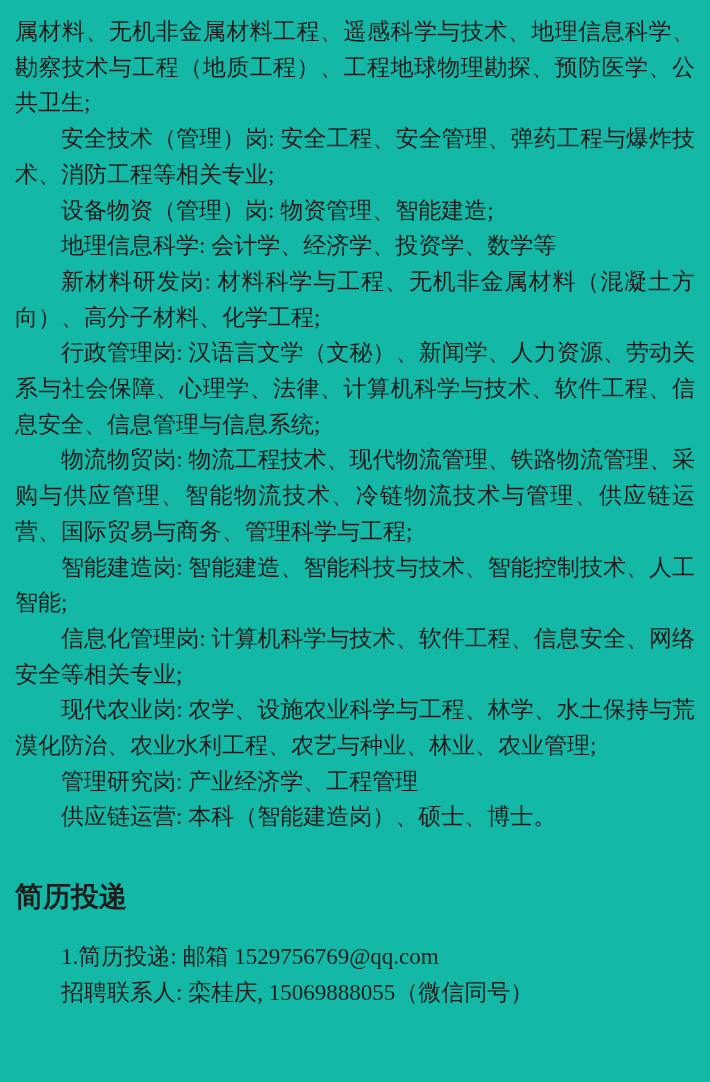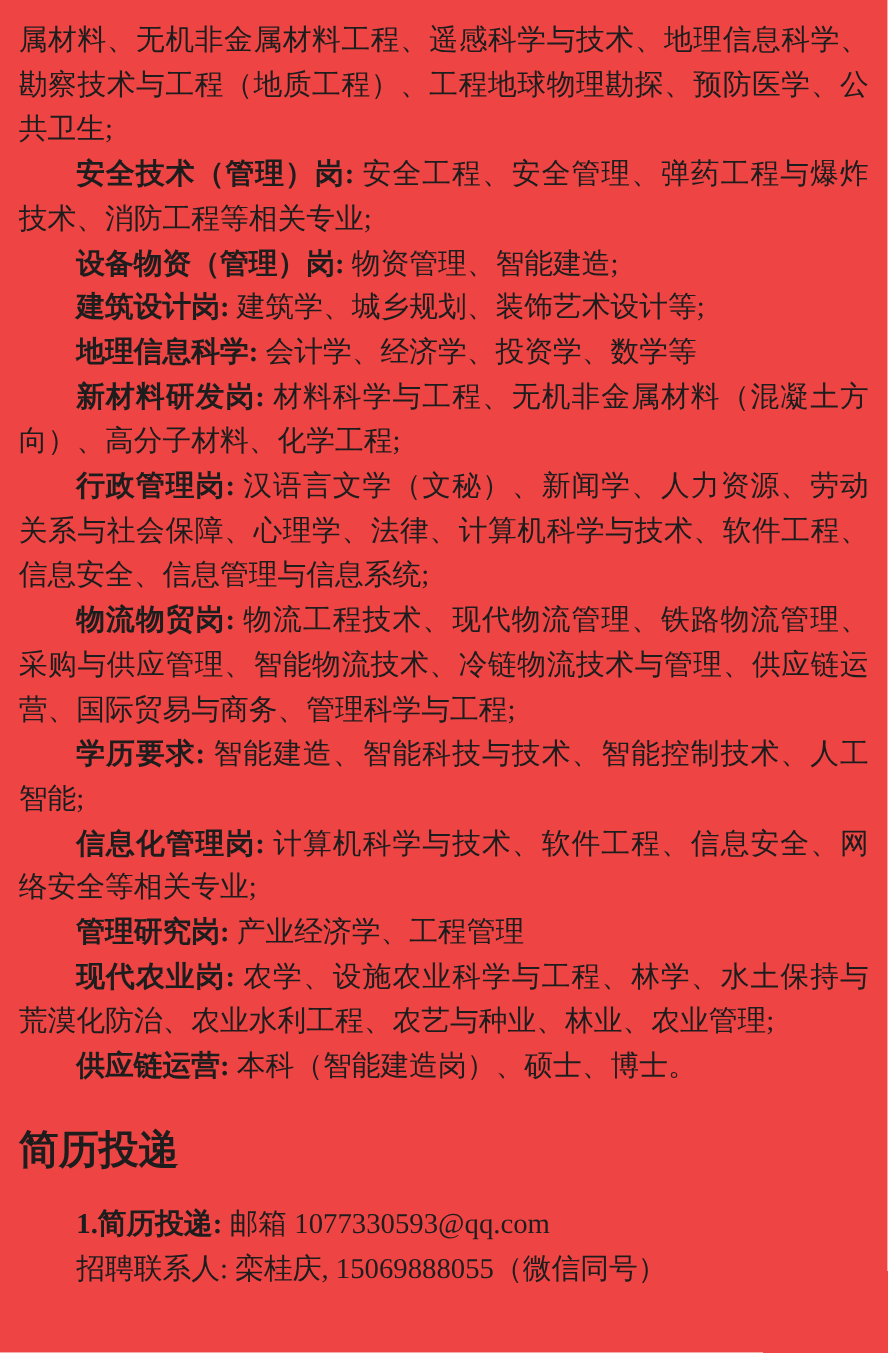--- a/index.html
+++ b/index.html
@@ -5,104 +5,101 @@
   html, body {
     margin: 0;
     padding: 0;
     background: #ffffff;
   }
   .page {
     position: relative;
     width: 710px;
     height: 1082px;
     margin: 0 auto;
-    background: #ef4444;
+    background: #14b8a6;
     box-sizing: border-box;
     padding: 14px 15px 0 15px;
     overflow: hidden;
     color: #1d1d1d;
     font-family: "Liberation Serif", "DejaVu Serif", serif;
     font-size: 23px;
     line-height: 35.7px;
   }
   .page p {
     margin: 0;
     text-align: justify;
   }
   .page p.indent {
     text-indent: 2em;
   }
   .entry-label {
-    font-weight: bold;
+    font-weight: normal;
   }
   .section-heading {
-    font-size: 32px;
+    font-size: 28px;
     font-weight: bold;
     line-height: 36px;
-    margin: 30px 0 24px 0;
+    margin: 44px 0 24px 0;
     text-align: left;
   }
 </style>
 </head>
 <body>
 
 <div class="page">
 
   <p class="body-par">属材料、无机非金属材料工程、遥感科学与技术、地理信息科学、勘察技术与工程（地质工程）、工程地球物理勘探、预防医学、公共卫生;</p>
 
   <p class="body-par indent">
     <span class="entry-label">安全技术（管理）岗: </span><span>安全工程、安全管理、弹药工程与爆炸技术、消防工程等相关专业;</span>
   </p>
 
   <p class="body-par indent">
     <span class="entry-label">设备物资（管理）岗: </span><span>物资管理、智能建造;</span>
   </p>
 
-  <p class="body-par indent">
-    <span class="entry-label">建筑设计岗: </span><span>建筑学、城乡规划、装饰艺术设计等;</span>
-  </p>
 
   <p class="body-par indent">
     <span class="entry-label">地理信息科学: </span><span>会计学、经济学、投资学、数学等</span>
   </p>
 
 
   <p class="body-par indent">
     <span class="entry-label">新材料研发岗: </span><span>材料科学与工程、无机非金属材料（混凝土方向）、高分子材料、化学工程;</span>
   </p>
 
   <p class="body-par indent">
     <span class="entry-label">行政管理岗: </span><span>汉语言文学（文秘）、新闻学、人力资源、劳动关系与社会保障、心理学、法律、计算机科学与技术、软件工程、信息安全、信息管理与信息系统;</span>
   </p>
 
   <p class="body-par indent">
     <span class="entry-label">物流物贸岗: </span><span>物流工程技术、现代物流管理、铁路物流管理、采购与供应管理、智能物流技术、冷链物流技术与管理、供应链运营、国际贸易与商务、管理科学与工程;</span>
   </p>
 
   <p class="body-par indent">
-    <span class="entry-label">学历要求: </span><span>智能建造、智能科技与技术、智能控制技术、人工智能;</span>
+    <span class="entry-label">智能建造岗: </span><span>智能建造、智能科技与技术、智能控制技术、人工智能;</span>
   </p>
 
   <p class="body-par indent">
     <span class="entry-label">信息化管理岗: </span><span>计算机科学与技术、软件工程、信息安全、网络安全等相关专业;</span>
   </p>
 
   <p class="body-par indent">
-    <span class="entry-label">管理研究岗: </span><span>产业经济学、工程管理</span>
+    <span class="entry-label">现代农业岗: </span><span>农学、设施农业科学与工程、林学、水土保持与荒漠化防治、农业水利工程、农艺与种业、林业、农业管理;</span>
   </p>
 
   <p class="body-par indent">
-    <span class="entry-label">现代农业岗: </span><span>农学、设施农业科学与工程、林学、水土保持与荒漠化防治、农业水利工程、农艺与种业、林业、农业管理;</span>
+    <span class="entry-label">管理研究岗: </span><span>产业经济学、工程管理</span>
   </p>
 
   <p class="body-par indent">
     <span class="entry-label">供应链运营: </span><span>本科（智能建造岗）、硕士、博士。</span>
   </p>
 
   <h2 class="section-heading">简历投递</h2>
 
   <p class="body-par indent">
-    <span class="entry-label">1.简历投递: </span><span>邮箱 1077330593@qq.com</span>
+    <span class="entry-label">1.简历投递: </span><span>邮箱 1529756769@qq.com</span>
   </p>
 
   <p class="body-par indent">招聘联系人: 栾桂庆, 15069888055（微信同号）</p>
 
 </div>
 
 </body></html>

